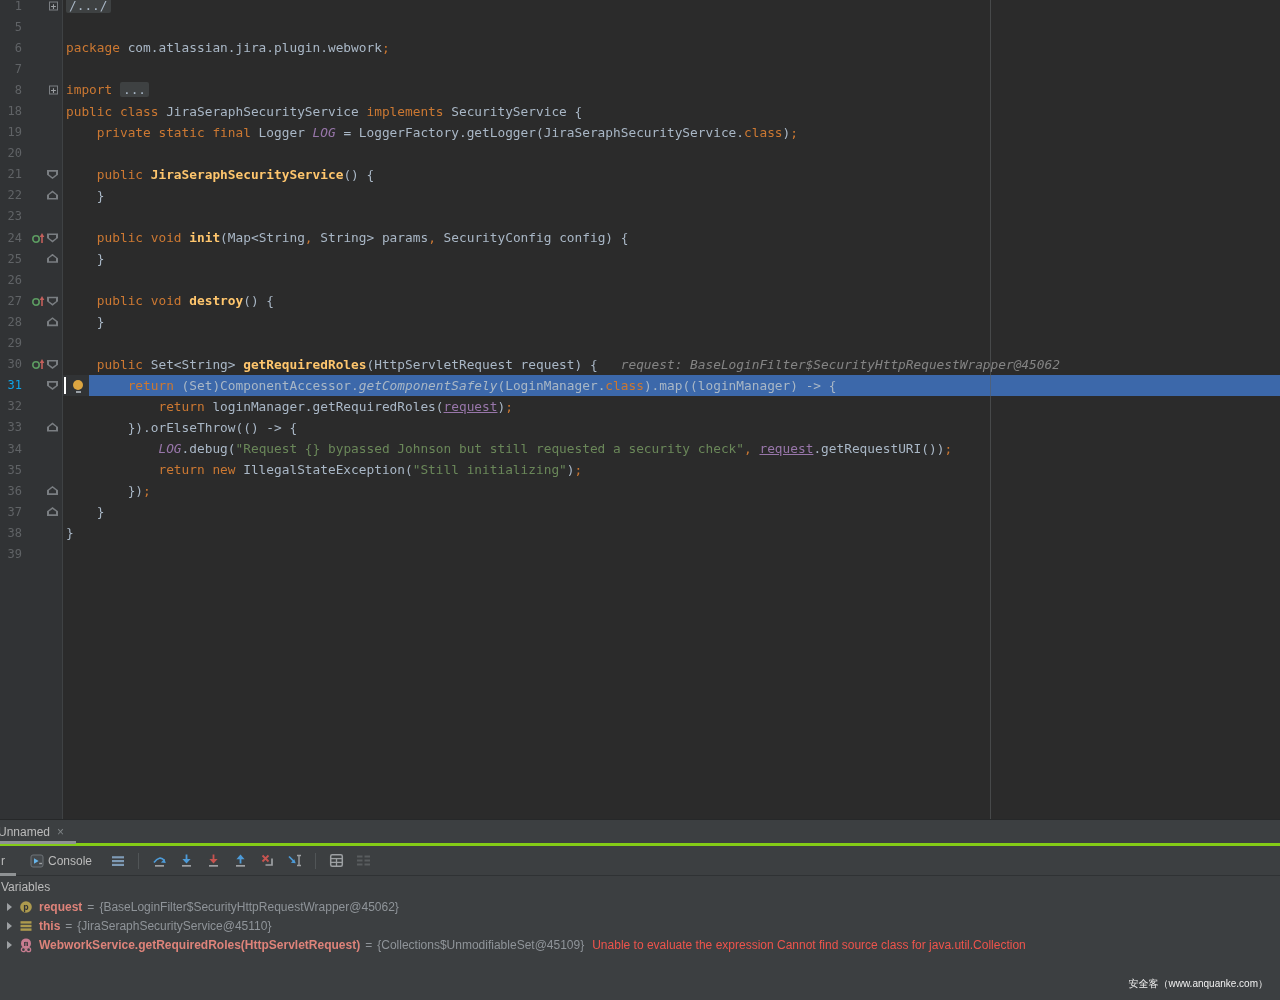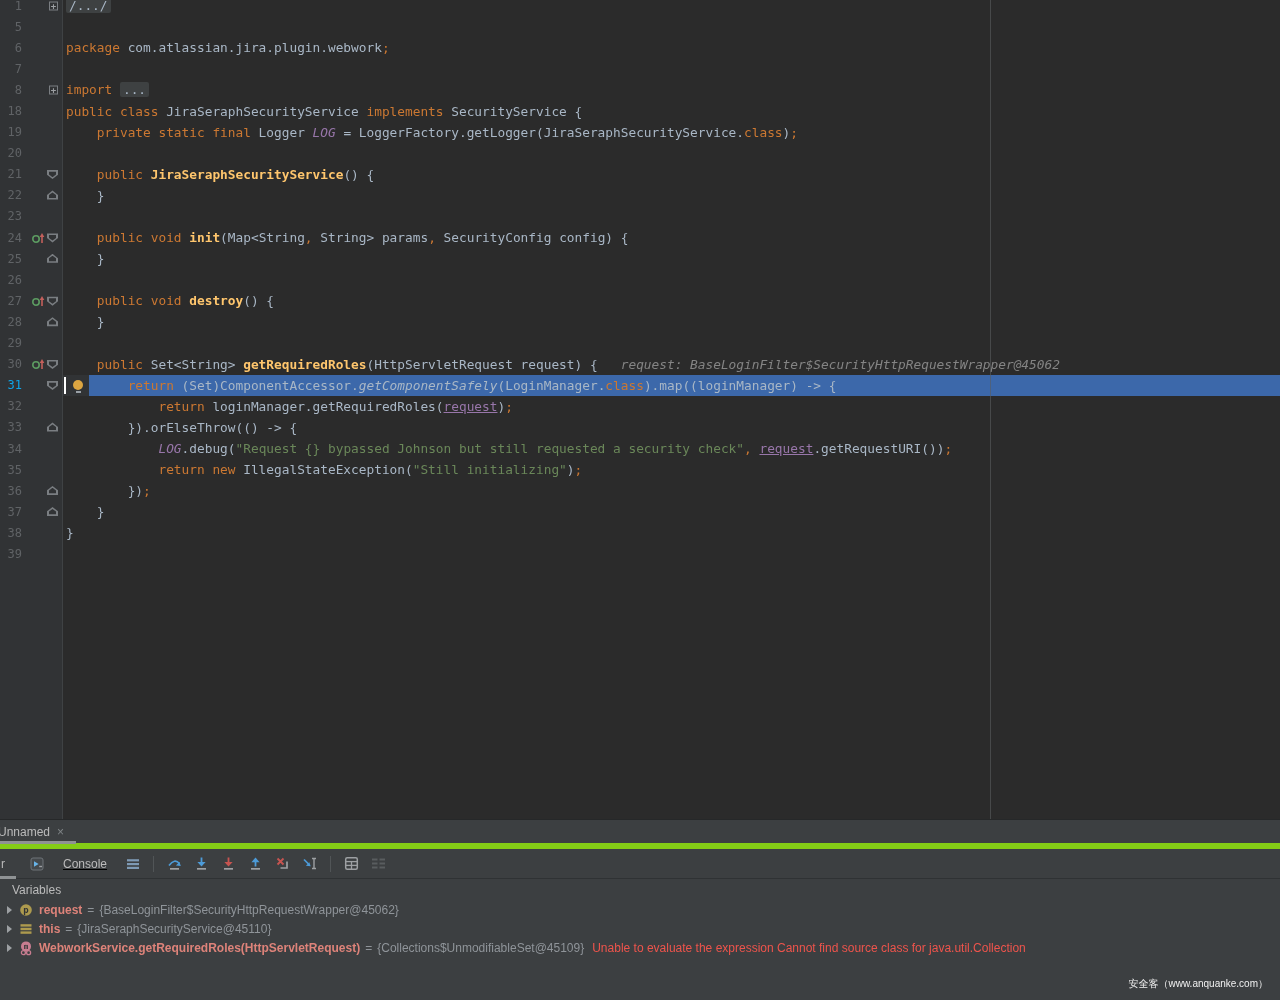--- a/index.html
+++ b/index.html
@@ -47,39 +47,39 @@
 
   .bulbblk{position:absolute;left:0;top:0;bottom:0;width:26px;background:#313335;z-index:3;
            display:flex;align-items:center;}
   .caret{position:absolute;left:1px;top:2px;bottom:2px;width:2px;background:#ffffff;}
   .bulb{width:10px;height:10px;border-radius:50%;background:#dca541;margin-left:10px;position:relative;}
   .bulb::after{content:"";position:absolute;left:2.5px;bottom:-3px;width:5px;height:2.5px;background:#9aa0a6;}
 
   
   #panel{position:absolute;left:0;top:819px;width:1280px;height:181px;background:#3c3f41;
          border-top:1px solid #262829;box-sizing:border-box;}
-  #tabrow{height:23px;display:flex;align-items:center;border-bottom:6px solid #84cc16;}
+  #tabrow{height:23px;display:flex;align-items:center;border-bottom:3px solid #84cc16;}
   .session-tab{position:relative;height:100%;display:flex;align-items:center;gap:7px;
                padding:0 10px 0 0;margin-left:-2px;}
   .session-tab::after{content:"";position:absolute;left:0;bottom:-1px;height:3px;width:78px;background:#8f9294;}
   .session-label{color:#bbbbbb;font-size:12px;}
   .session-close{color:#7f8486;font-size:12px;}
 
   #toolbar{height:29px;display:flex;align-items:center;border-bottom:1px solid #2f3234;}
   .tab-r{position:relative;height:100%;display:flex;align-items:center;color:#bbbbbb;
          font-size:12px;padding:0 5px 0 1px;}
   .tab-r::after{content:"";position:absolute;left:0;bottom:-1px;height:3px;width:16px;background:#8f9294;}
-  .ctab{display:flex;align-items:center;gap:19px;margin-left:20px;height:100%;text-decoration:underline;}
+  .ctab{display:flex;align-items:center;gap:4px;margin-left:20px;height:100%;}
   .clabel{color:#bbbbbb;font-size:12px;}
   .cicon{line-height:0;}
   .tbtn{width:23px;height:23px;display:flex;align-items:center;justify-content:center;margin:0 2px;line-height:0;}
   .tbtn.first{margin-left:14px;}
   .tsep{width:1px;height:16px;background:#515557;margin:0 7px;}
 
-  #varhdr{height:21px;display:flex;align-items:center;padding-left:12px;color:#bbbbbb;font-size:12px;}
+  #varhdr{height:21px;display:flex;align-items:center;padding-left:1px;color:#bbbbbb;font-size:12px;}
   .vrow{height:19.3px;display:flex;align-items:center;padding-left:3px;font-size:12px;white-space:pre;}
   .vexp{width:0;height:0;border-left:5px solid #9da0a3;border-top:4px solid transparent;
         border-bottom:4px solid transparent;margin:0 6px 0 4px;flex:none;}
   .vicon{width:16px;margin-right:5px;display:flex;justify-content:center;line-height:0;flex:none;}
   .vname{color:#de837a;font-weight:bold;}
   .veq{color:#8f9499;margin:0 5px;}
   .vval{color:#8f9499;}
   .verr{color:#ee544c;margin-left:8px;}
 
   #watermark{position:absolute;right:12px;bottom:9px;color:#f0f0f0;font-size:10px;

